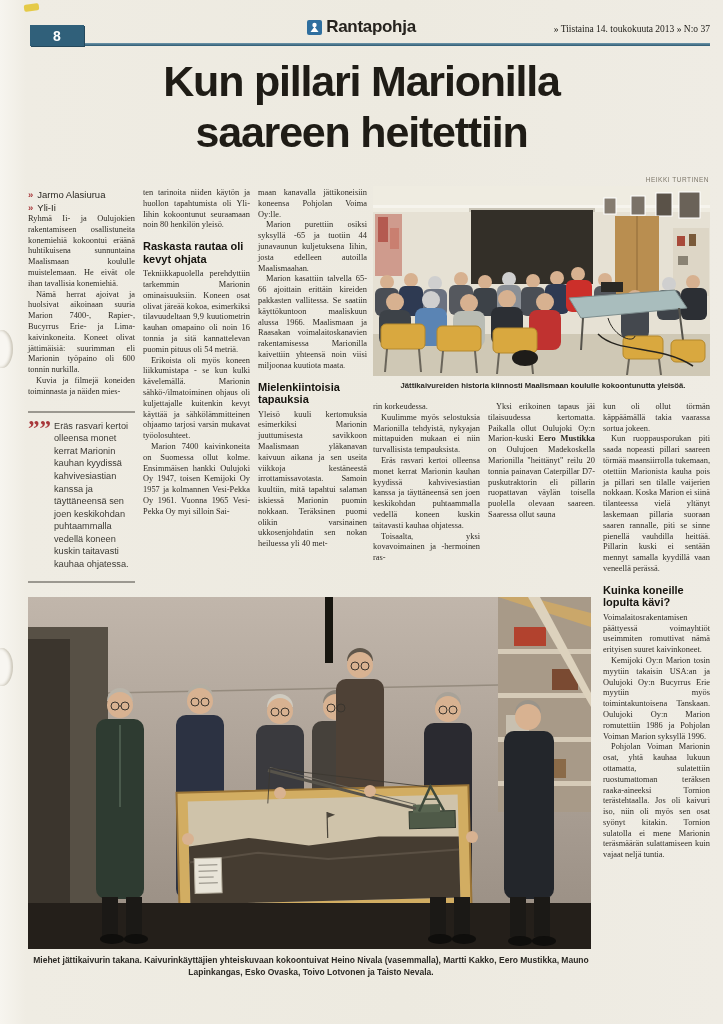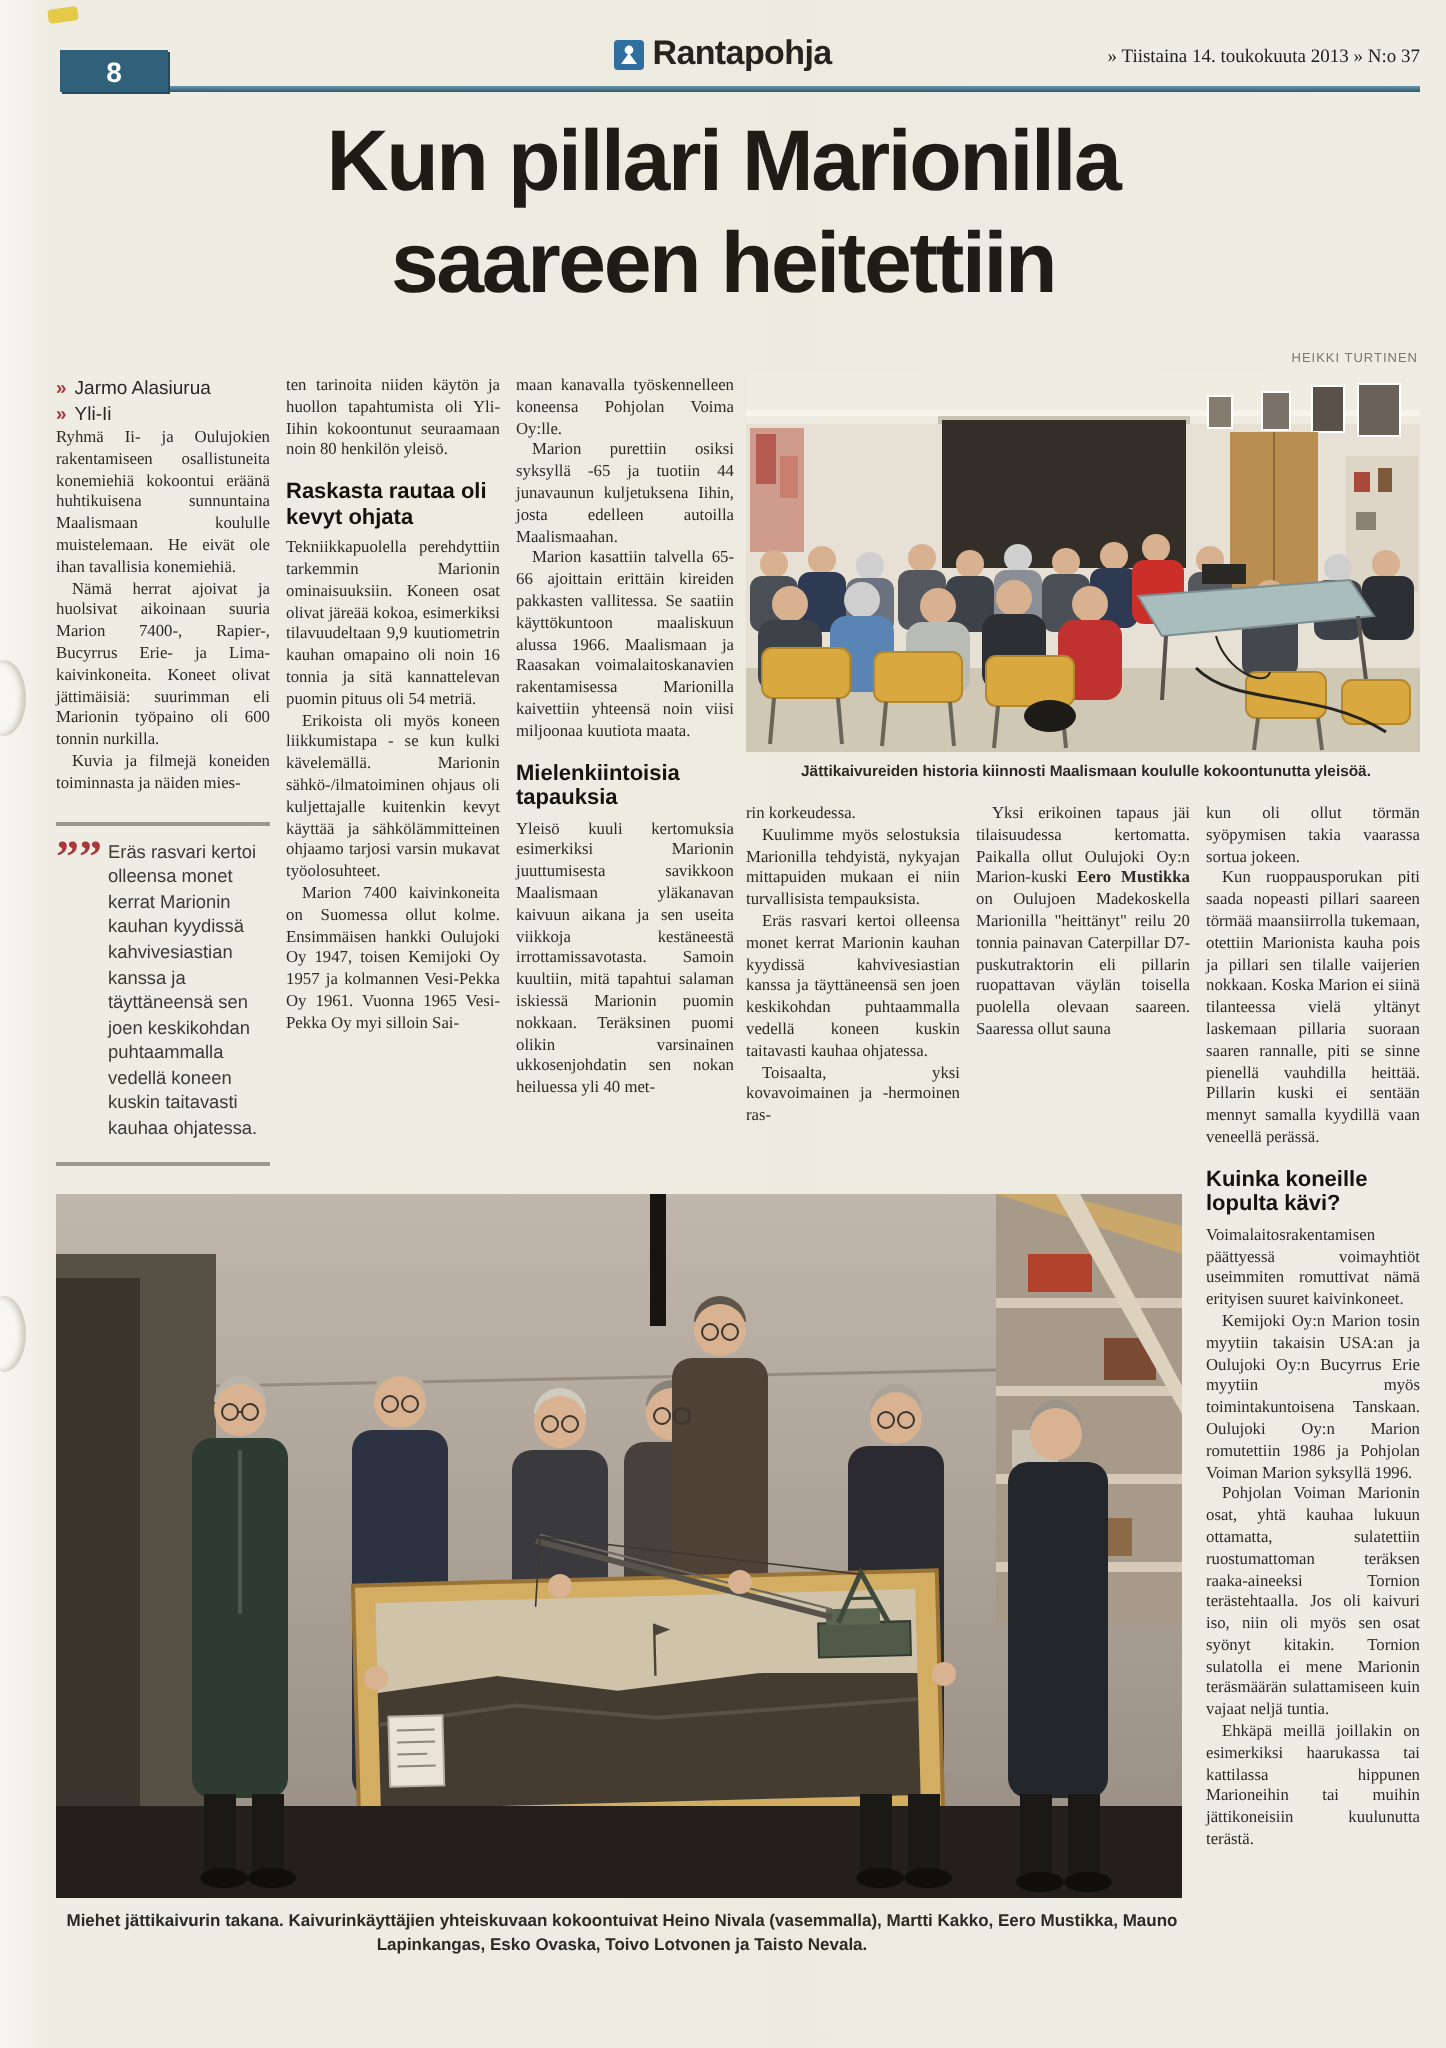--- a/index.html
+++ b/index.html
@@ -195,46 +195,45 @@
 
   <div class="col" id="col2">
     <p>ten tarinoita niiden käytön ja huollon tapahtumista oli Yli-Iihin kokoontunut seuraamaan noin 80 henkilön yleisö.</p>
     <h3 class="subhead">Raskasta rautaa oli kevyt ohjata</h3>
     <p>Tekniikkapuolella perehdyttiin tarkemmin Marionin ominaisuuksiin. Koneen osat olivat järeää kokoa, esimerkiksi tilavuudeltaan 9,9 kuutiometrin kauhan omapaino oli noin 16 tonnia ja sitä kannattelevan puomin pituus oli 54 metriä.</p>
     <p class="ind">Erikoista oli myös koneen liikkumistapa - se kun kulki kävelemällä. Marionin sähkö-/ilmatoiminen ohjaus oli kuljettajalle kuitenkin kevyt käyttää ja sähkölämmitteinen ohjaamo tarjosi varsin mukavat työolosuhteet.</p>
     <p class="ind">Marion 7400 kaivinkoneita on Suomessa ollut kolme. Ensimmäisen hankki Oulujoki Oy 1947, toisen Kemijoki Oy 1957 ja kolmannen Vesi-Pekka Oy 1961. Vuonna 1965 Vesi-Pekka Oy myi silloin Sai-</p>
   </div>
 
   <div class="col" id="col3">
-    <p>maan kanavalla työskennelleen koneensa Pohjolan Voima Oy:lle.</p>
+    <p>maan kanavalla jättikoneisiin koneensa Pohjolan Voima Oy:lle.</p>
     <p class="ind">Marion purettiin osiksi syksyllä -65 ja tuotiin 44 junavaunun kuljetuksena Iihin, josta edelleen autoilla Maalismaahan.</p>
     <p class="ind">Marion kasattiin talvella 65-66 ajoittain erittäin kireiden pakkasten vallitessa. Se saatiin käyttökuntoon maaliskuun alussa 1966. Maalismaan ja Raasakan voimalaitoskanavien rakentamisessa Marionilla kaivettiin yhteensä noin viisi miljoonaa kuutiota maata.</p>
     <h3 class="subhead">Mielenkiintoisia tapauksia</h3>
     <p>Yleisö kuuli kertomuksia esimerkiksi Marionin juuttumisesta savikkoon Maalismaan yläkanavan kaivuun aikana ja sen useita viikkoja kestäneestä irrottamissavotasta. Samoin kuultiin, mitä tapahtui salaman iskiessä Marionin puomin nokkaan. Teräksinen puomi olikin varsinainen ukkosenjohdatin sen nokan heiluessa yli 40 met-</p>
   </div>
 
   <div class="col" id="col4">
     <p>rin korkeudessa.</p>
     <p class="ind">Kuulimme myös selostuksia Marionilla tehdyistä, nykyajan mittapuiden mukaan ei niin turvallisista tempauksista.</p>
     <p class="ind">Eräs rasvari kertoi olleensa monet kerrat Marionin kauhan kyydissä kahvivesiastian kanssa ja täyttäneensä sen joen keskikohdan puhtaammalla vedellä koneen kuskin taitavasti kauhaa ohjatessa.</p>
     <p class="ind">Toisaalta, yksi kovavoimainen ja -hermoinen ras-</p>
   </div>
 
   <div class="col" id="col5">
     <p class="ind"><span>Yksi erikoinen tapaus jäi tilaisuudessa kertomatta. Paikalla ollut Oulujoki Oy:n Marion-kuski </span><span class="bold">Eero Mustikka</span><span> on Oulujoen Madekoskella Marionilla "heittänyt" reilu 20 tonnia painavan Caterpillar D7-puskutraktorin eli pillarin ruopattavan väylän toisella puolella olevaan saareen. Saaressa ollut sauna</span></p>
   </div>
 
   <div class="col" id="col6">
-    <p>kun oli ollut törmän syöpymisen takia vaarassa sortua jokeen.</p>
+    <p>kun oli ollut törmän käppäämällä takia vaarassa sortua jokeen.</p>
     <p class="ind">Kun ruoppausporukan piti saada nopeasti pillari saareen törmää maansiirrolla tukemaan, otettiin Marionista kauha pois ja pillari sen tilalle vaijerien nokkaan. Koska Marion ei siinä tilanteessa vielä yltänyt laskemaan pillaria suoraan saaren rannalle, piti se sinne pienellä vauhdilla heittää. Pillarin kuski ei sentään mennyt samalla kyydillä vaan veneellä perässä.</p>
     <h3 class="subhead">Kuinka koneille lopulta kävi?</h3>
     <p>Voimalaitosrakentamisen päättyessä voimayhtiöt useimmiten romuttivat nämä erityisen suuret kaivinkoneet.</p>
     <p class="ind">Kemijoki Oy:n Marion tosin myytiin takaisin USA:an ja Oulujoki Oy:n Bucyrrus Erie myytiin myös toimintakuntoisena Tanskaan. Oulujoki Oy:n Marion romutettiin 1986 ja Pohjolan Voiman Marion syksyllä 1996.</p>
     <p class="ind">Pohjolan Voiman Marionin osat, yhtä kauhaa lukuun ottamatta, sulatettiin ruostumattoman teräksen raaka-aineeksi Tornion terästehtaalla. Jos oli kaivuri iso, niin oli myös sen osat syönyt kitakin. Tornion sulatolla ei mene Marionin teräsmäärän sulattamiseen kuin vajaat neljä tuntia.</p>
-    <p class="ind">Ehkäpä meillä joillakin on esimerkiksi haarukassa tai kattilassa hippunen Marioneihin tai muihin jättikoneisiin kuulunutta terästä.</p>
   </div>
 
   <div class="photo" id="photo-bottom">
     <svg width="563" height="352" viewBox="0 0 563 352" preserveAspectRatio="none">
       <defs>
         <linearGradient id="wallg" x1="0" y1="0" x2="0" y2="1">
           <stop offset="0" stop-color="#c1b6ab"></stop>
             <stop offset="1" stop-color="#978c81"></stop>
         </linearGradient>
       </defs>

